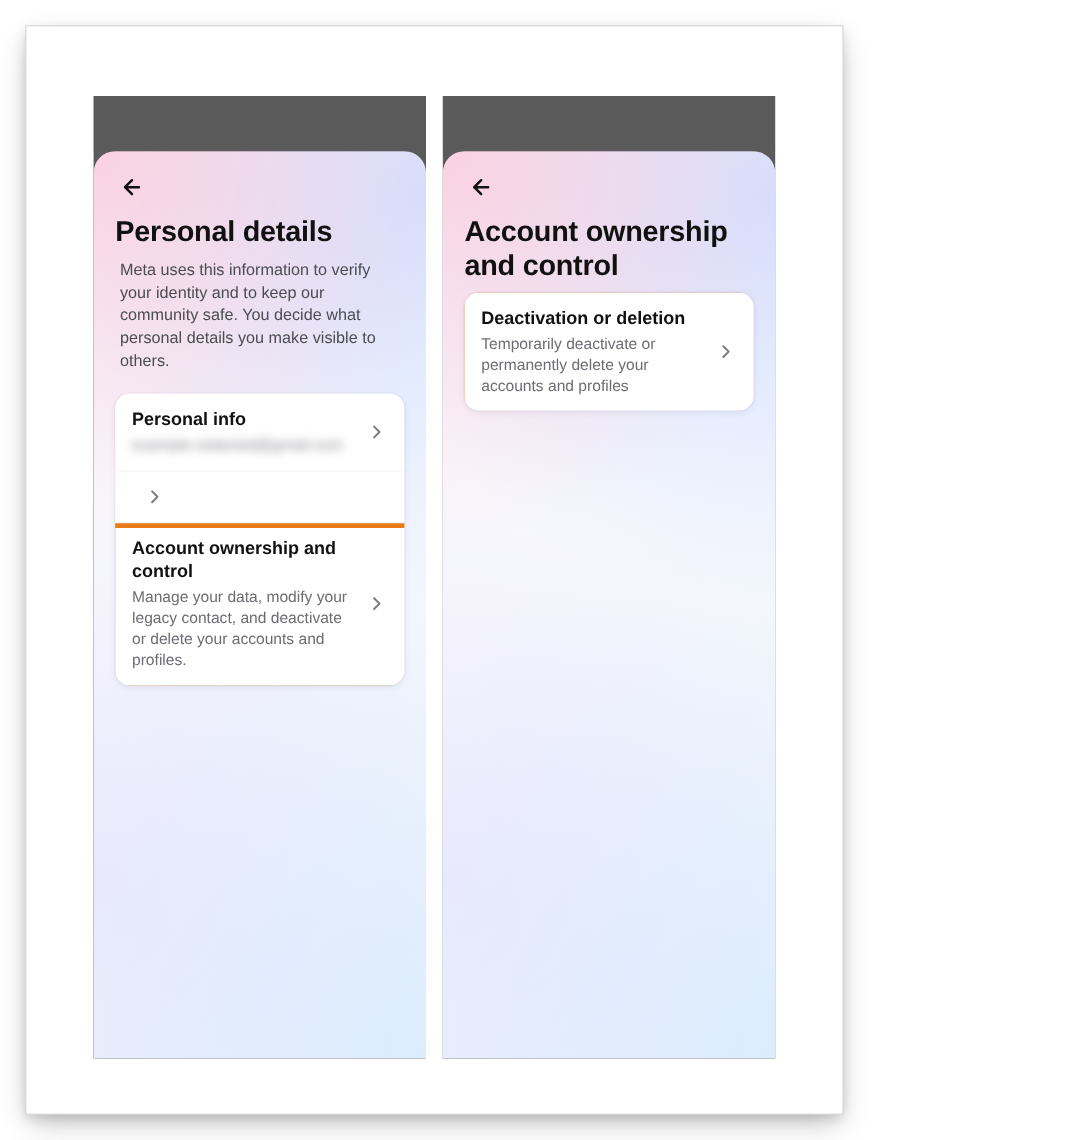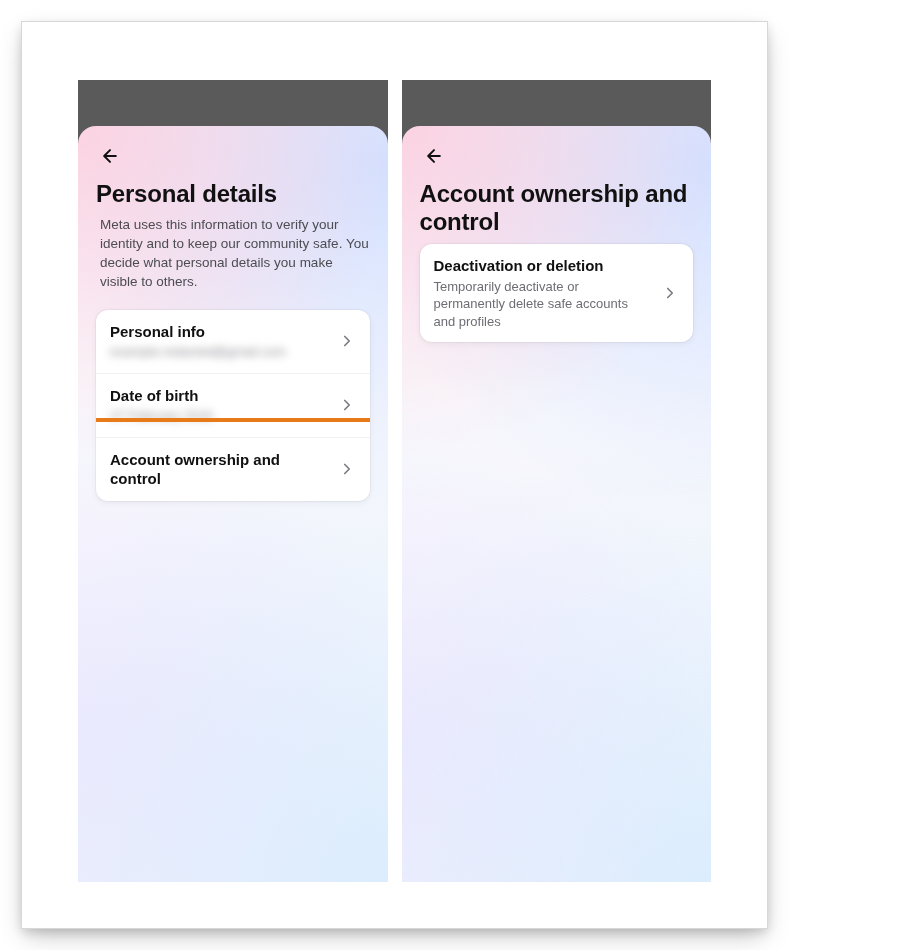--- a/index.html
+++ b/index.html
@@ -7,21 +7,21 @@
   body {
     width: 900px;
     height: 950px;
     font-family: -apple-system, BlinkMacSystemFont, "Segoe UI", Helvetica, Arial, sans-serif;
     background: #ffffff;
   }
   .outer-frame {
     position: absolute;
     top: 22px;
     left: 22px;
-    width: 745px;
+    width: 680px;
     height: 906px;
     background: #ffffff;
     box-shadow: 0 0 0 1px #d7d7d7, 0 10px 24px -4px rgba(0,0,0,0.25), 0 4px 10px rgba(0,0,0,0.15);
   }
   .phones {
     position: absolute;
     top: 58px;
     left: 56px;
     right: 56px;
     bottom: 46px;
@@ -148,34 +148,31 @@
               <div class="row-sub blurred">example.redacted@gmail.com</div>
             </div>
             <span class="chevron">
               <svg viewBox="0 0 24 24">
                   <path d="M9 6l6 6-6 6"></path>
                 </svg>
             </span>
           </div>
 
           <div class="row">
-            <div class="row-body">
-              <div class="row-title">Date of birth</div>
-              <div class="row-sub blurred">27 February 2016</div>
-            </div>
             <span class="chevron">
               <svg viewBox="0 0 24 24">
                   <path d="M9 6l6 6-6 6"></path>
                 </svg>
             </span>
           </div>
 
           <div class="row">
             <div class="row-body">
               <div class="row-title">Account ownership and control</div>
+              <div class="row-sub">Manage your data, modify your legacy contact, and deactivate or delete your accounts and profiles.</div>
             </div>
             <span class="chevron">
               <svg viewBox="0 0 24 24">
                   <path d="M9 6l6 6-6 6"></path>
                 </svg>
             </span>
           </div>
 
           <div class="highlight hl-left"></div>
         </div>
@@ -195,21 +192,21 @@
           </span>
         </div>
 
         <h1 class="page-title">Account ownership and control</h1>
 
         <div class="card rel">
 
           <div class="row">
             <div class="row-body">
               <div class="row-title">Deactivation or deletion</div>
-              <div class="row-sub">Temporarily deactivate or permanently delete safe accounts and profiles</div>
+              <div class="row-sub">Temporarily deactivate or permanently delete your accounts and profiles</div>
             </div>
             <span class="chevron">
               <svg viewBox="0 0 24 24">
                   <path d="M9 6l6 6-6 6"></path>
                 </svg>
             </span>
           </div>
 
           <div class="highlight hl-right"></div>
         </div>

